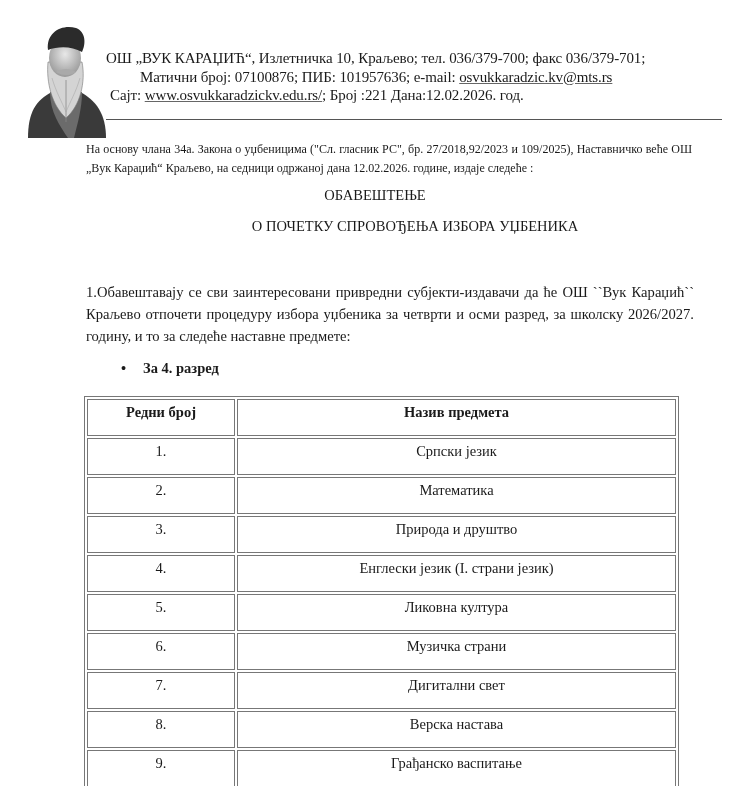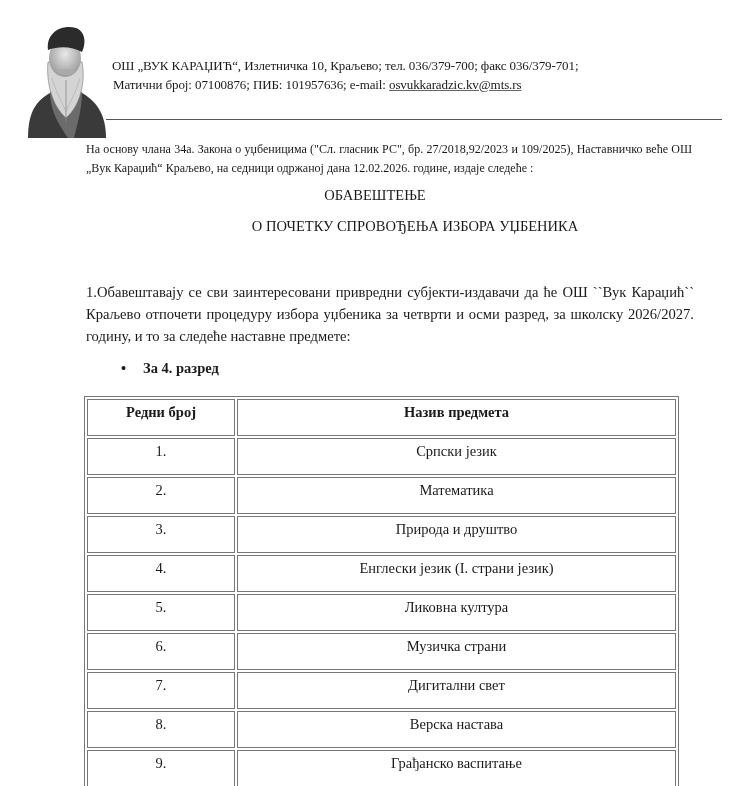--- a/index.html
+++ b/index.html
@@ -1,23 +1,23 @@
 <!DOCTYPE html>
 <html><head>
 <meta charset="utf-8">
 <style>
   html, body { margin: 0; padding: 0; background: #ffffff; }
   body {
     width: 742px; height: 786px; position: relative; overflow: hidden;
     font-family: "Liberation Serif", "DejaVu Serif", serif; color: #1a1a1a;
   }
   .portrait { position: absolute; left: 22px; top: 22px; width: 86px; height: 116px; }
-  .header-lines { position: absolute; left: 112px; top: 49px; font-size: 13px; line-height: 18.5px; letter-spacing: -0.1px; margin-top: 8px; }
+  .header-lines { position: absolute; left: 106px; top: 49px; font-size: 15px; line-height: 18.5px; letter-spacing: -0.1px; }
   .header-lines div { white-space: nowrap; }
-  .header-lines .l2 { padding-left: 1px; }
+  .header-lines .l2 { padding-left: 1px; text-align: center; }
   .header-lines .l3 { padding-left: 4px; }
   .u { text-decoration: underline; text-decoration-color: #666; }
   .rule { position: absolute; left: 106px; top: 119px; width: 616px; border-top: 1px solid #555; }
   .body-text { position: absolute; left: 86px; top: 140px; width: 606px; font-size: 12px; line-height: 18.5px; text-align: justify; }
   .body-text p { margin: 0; }
   .title1 { position: absolute; left: 4px; width: 742px; top: 187px; text-align: center; font-size: 14.5px; }
   .title2 { position: absolute; left: 0; width: 742px; top: 218px; text-align: center; font-size: 14.5px; padding-left: 44px; }
   .para { position: absolute; left: 86px; top: 281px; width: 608px; font-size: 14.6px; line-height: 22px; text-align: justify; }
   .bullet { position: absolute; left: 121px; top: 360px; font-size: 14.5px; font-weight: bold; }
   .bullet .dot { display: inline-block; width: 22px; font-weight: bold; }
@@ -50,20 +50,21 @@
   <path d="M26 28 C24 10 40 2 54 6 C64 10 64 22 60 30 C50 24 36 24 26 28 Z" fill="#2b2b2b"></path>
   <path d="M34 50 C40 46 48 46 54 50 C50 54 40 54 34 50 Z" fill="#aaa"></path>
   <path d="M44 58 L44 100" stroke="#888" stroke-width="0.8"></path>
   <path d="M30 56 C34 70 40 80 44 90" stroke="#aaa" stroke-width="0.6" fill="none"></path>
   <path d="M58 56 C54 70 48 80 44 90" stroke="#aaa" stroke-width="0.6" fill="none"></path>
 </svg>
 
 <div class="header-lines">
   <div class="l1">ОШ „ВУК КАРАЏИЋ“, Излетничка 10, Краљево;  тел. 036/379-700; факс 036/379-701;</div>
   <div class="l2"><span>Матични број:  07100876;  ПИБ: 101957636;    e-mail: </span><span class="u">osvukkaradzic.kv@mts.rs</span></div>
+  <div class="l3"><span>Сајт:   </span><span class="u">www.osvukkaradzickv.edu.rs/</span><span>;     Број :221     Дана:12.02.2026. год.</span></div>
 </div>
 <div class="rule"></div>
 
 <div class="body-text">
     <p>На основу члана 34а. Закона о уџбеницима ("Сл. гласник РС", бр. 27/2018,92/2023 и 109/2025), Наставничко веће  ОШ „Вук Караџић“ Краљево, на седници одржаној дана 12.02.2026. године, издаје следеће :</p>
   </div>
 
 <div class="title1">ОБАВЕШТЕЊЕ</div>
 <div class="title2">О ПОЧЕТКУ СПРОВОЂЕЊА ИЗБОРА УЏБЕНИКА</div>
 

